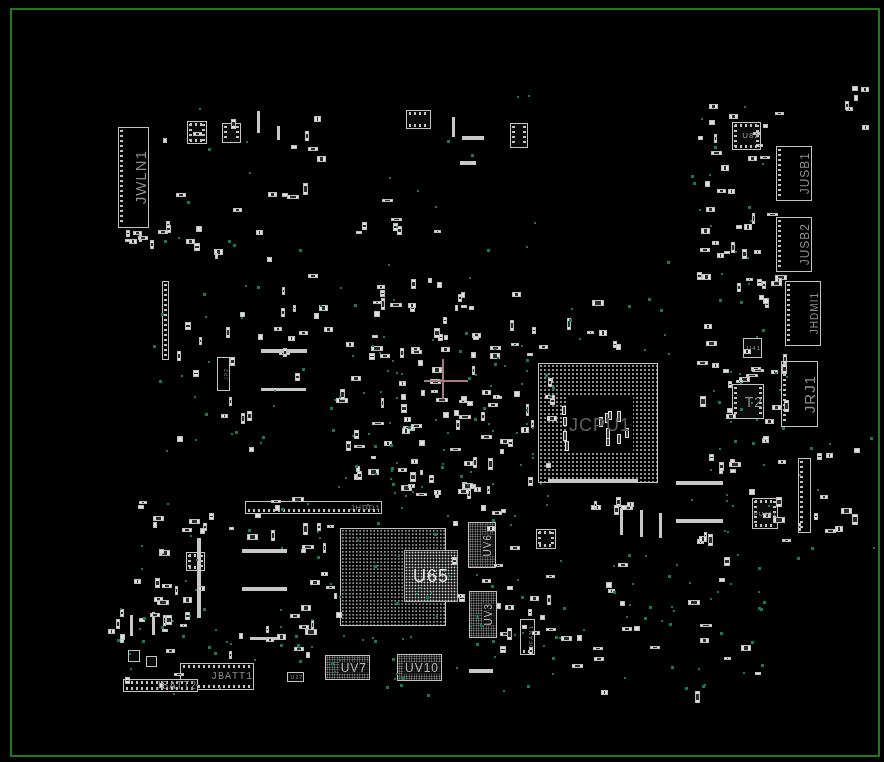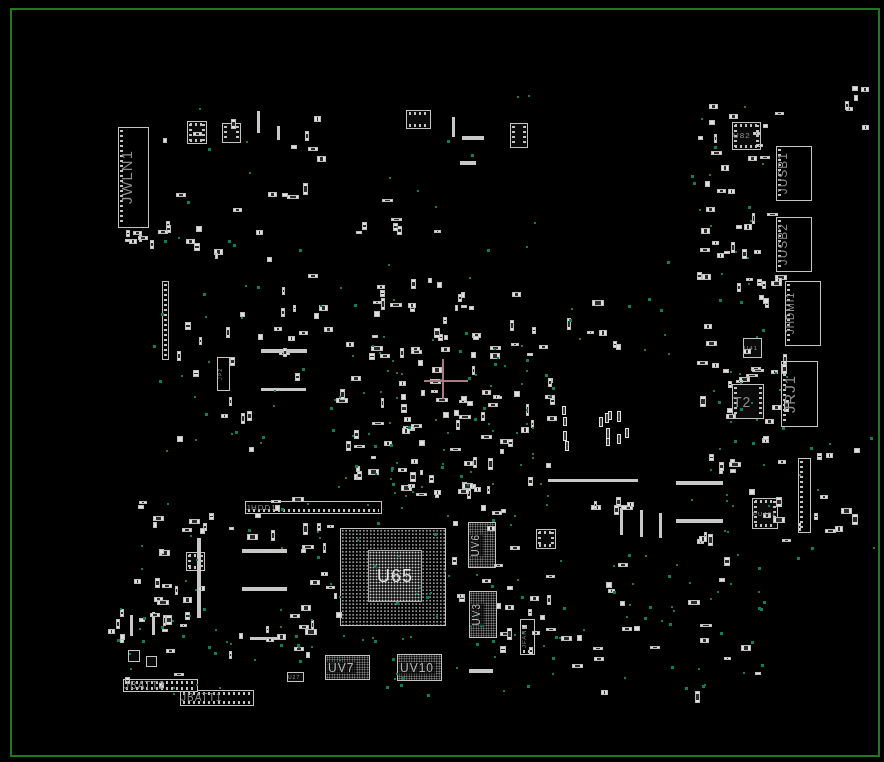--- a/index.html
+++ b/index.html
@@ -1,21 +1,21 @@
 <!DOCTYPE html>
 <html><head>
 <meta charset="utf-8">
 <style>
   html,body{margin:0;padding:0;background:#000;}
   .board{position:relative;width:884px;height:762px;background:#000;overflow:hidden;
          font-family:"Liberation Sans",sans-serif;}
   .frame{position:absolute;left:10px;top:8px;right:4px;bottom:5px;
          border:2px solid #1f7a1f;pointer-events:none;}
   .cmp{position:absolute;border:1px solid #c4c4c4;box-sizing:border-box;
-       display:flex;align-items:center;justify-content:flex-start;background:#000;}
+       display:flex;align-items:center;justify-content:flex-end;background:#000;}
   .chip,.qfp{background:#0b0b0b;}
   .lbl{color:#8e8e8e;line-height:1;letter-spacing:1px;z-index:2;white-space:nowrap;}
   .vlabel{writing-mode:vertical-rl;transform:rotate(180deg);}
   .pin-left{position:absolute;left:1px;top:2px;bottom:2px;width:3px;
     background:repeating-linear-gradient(180deg,#c4c4c4 0 2px,transparent 2px 5px);}
   .pin-right{position:absolute;right:1px;top:2px;bottom:2px;width:3px;
     background:repeating-linear-gradient(180deg,#c4c4c4 0 2px,transparent 2px 5px);}
   .pin-top{position:absolute;top:1px;left:2px;right:2px;height:3px;
     background:repeating-linear-gradient(90deg,#c4c4c4 0 2px,transparent 2px 5px);}
   .pin-bottom{position:absolute;bottom:1px;left:2px;right:2px;height:3px;
@@ -24,21 +24,21 @@
     background:repeating-linear-gradient(90deg,#b4b4b4 0 1px,transparent 1px 3px);}
   .pin-mid{position:absolute;top:50%;margin-top:-1px;height:3px;left:5px;right:5px;z-index:1;
     background:repeating-linear-gradient(90deg,#9c9c9c 0 4px,transparent 4px 7px);}
   .bga{background-image:radial-gradient(circle,#969696 0.8px,transparent 1.1px);
        background-size:3.5px 3.5px;}
   .bga-cpu{background-image:radial-gradient(circle,#909090 0.8px,transparent 1.1px);
        background-size:4px 4px;}
   .inner-cpu{position:absolute;background:#000;display:flex;align-items:center;justify-content:center;}
   .inner-bga{position:absolute;background:#1a1a1a;border:1px solid #aaa;
        background-image:radial-gradient(circle,#cfcfcf 0.8px,transparent 1.1px);
-       background-size:3px 3px;display:flex;align-items:center;justify-content:center;}
+       background-size:3px 3px;display:flex;align-items:center;justify-content:center;margin-left:36px;}
   .coil{background-image:radial-gradient(circle,#a8a8a8 0.7px,transparent 1px);
         background-size:2.5px 2.5px;}
   .coil .lbl{background:rgba(0,0,0,0.65);color:#b8b8b8;padding:0 2px;}
   .bar{position:absolute;background:#c8c8c8;}
   .smd{position:absolute;box-sizing:border-box;border:1px solid #bdbdbd;}
   .smd-h{background:linear-gradient(90deg,#e0e0e0 0 2px,#2b2b2b 2px calc(100% - 2px),#e0e0e0 calc(100% - 2px) 100%);}
   .smd-v{background:linear-gradient(180deg,#e0e0e0 0 2px,#2b2b2b 2px calc(100% - 2px),#e0e0e0 calc(100% - 2px) 100%);}
   .smd-b{background:#3f3f3f;border:1px solid #e2e2e2;}
   .dot{position:absolute;background:#0d7d60;}
   .xline{position:absolute;background:#a87a84;z-index:3;}
@@ -76,30 +76,35 @@
     <div class="cmp chip" style="left: 743px; top: 338px; width: 19px; height: 20px;">
       <div class="lbl" style="font-size: 6px;">U41</div>
     </div>
     <div class="cmp qfp" style="left: 732px; top: 122px; width: 29px; height: 28px;">
       <div class="pin-top"></div>
       <div class="pin-bottom"></div>
       <div class="pin-left"></div>
       <div class="pin-right"></div>
       <div class="lbl" style="font-size: 8px;">U82</div>
     </div>
+    <div class="cmp bga-cpu" style="left: 538px; top: 363px; width: 120px; height: 120px;">
+      <div class="inner-cpu" style="left: 28px; top: 33px; width: 66px; height: 56px;">
+        <div class="lbl" style="font-size: 18px; color: rgb(95, 95, 95);">JCPU1</div>
+      </div>
+    </div>
     <div class="cmp bga" style="left: 340px; top: 528px; width: 106px; height: 98px;">
       <div class="inner-bga" style="left: 27px; top: 21px; width: 52px; height: 50px;">
         <div class="lbl" style="font-size: 18px; color: rgb(226, 226, 226);">U65</div>
       </div>
     </div>
     <div class="cmp conn" style="left: 245px; top: 501px; width: 137px; height: 13px;">
       <div class="pin-bottom"></div>
       <div class="lbl" style="font-size: 8px;">JHDD1</div>
     </div>
-    <div class="cmp conn" style="left: 180px; top: 690px; width: 74px; height: 16px;">
+    <div class="cmp conn" style="left: 180px; top: 663px; width: 74px; height: 27px; font-family: Liberation Mono, monospace;">
       <div class="pin-top"></div>
       <div class="pin-bottom"></div>
       <div class="lbl" style="font-size: 10px;">JBATT1</div>
     </div>
     <div class="cmp conn" style="left: 123px; top: 679px; width: 75px; height: 13px;">
       <div class="pin-top"></div>
       <div class="pin-bottom"></div>
       <div class="lbl" style="font-size: 10px;">JBATT2</div>
     </div>
     <div class="cmp coil" style="left: 325px; top: 655px; width: 45px; height: 25px;">

